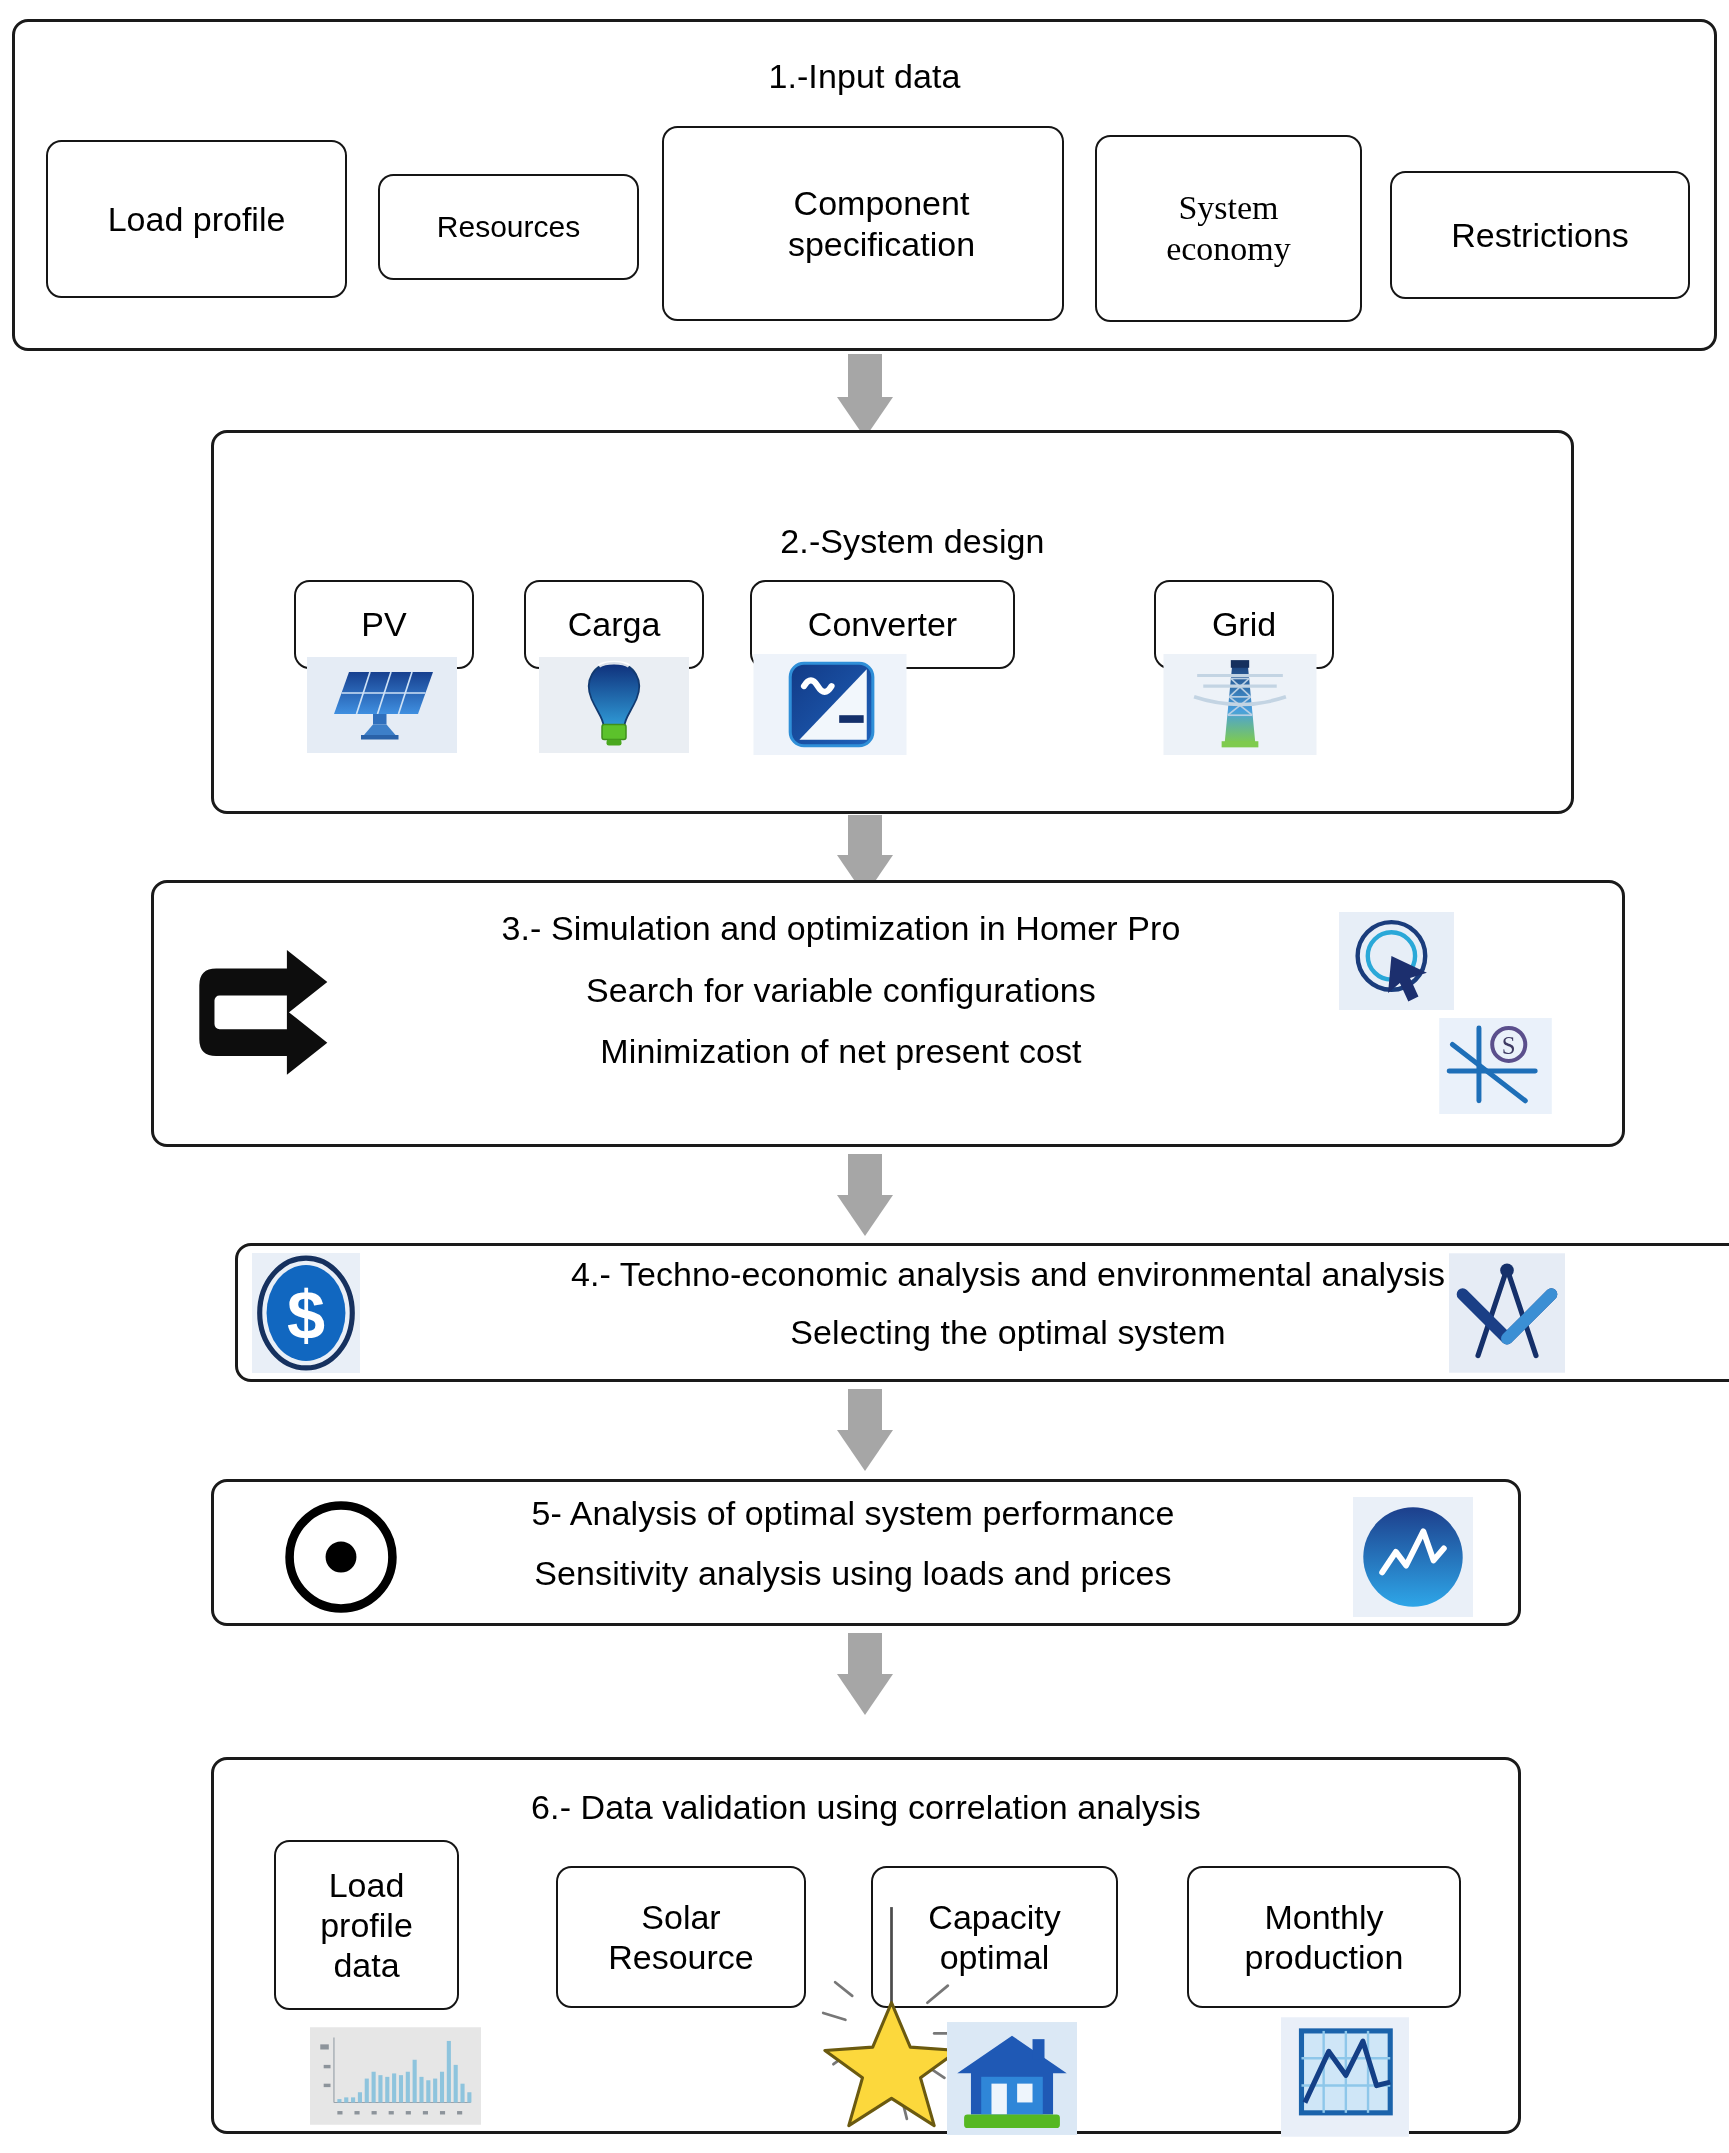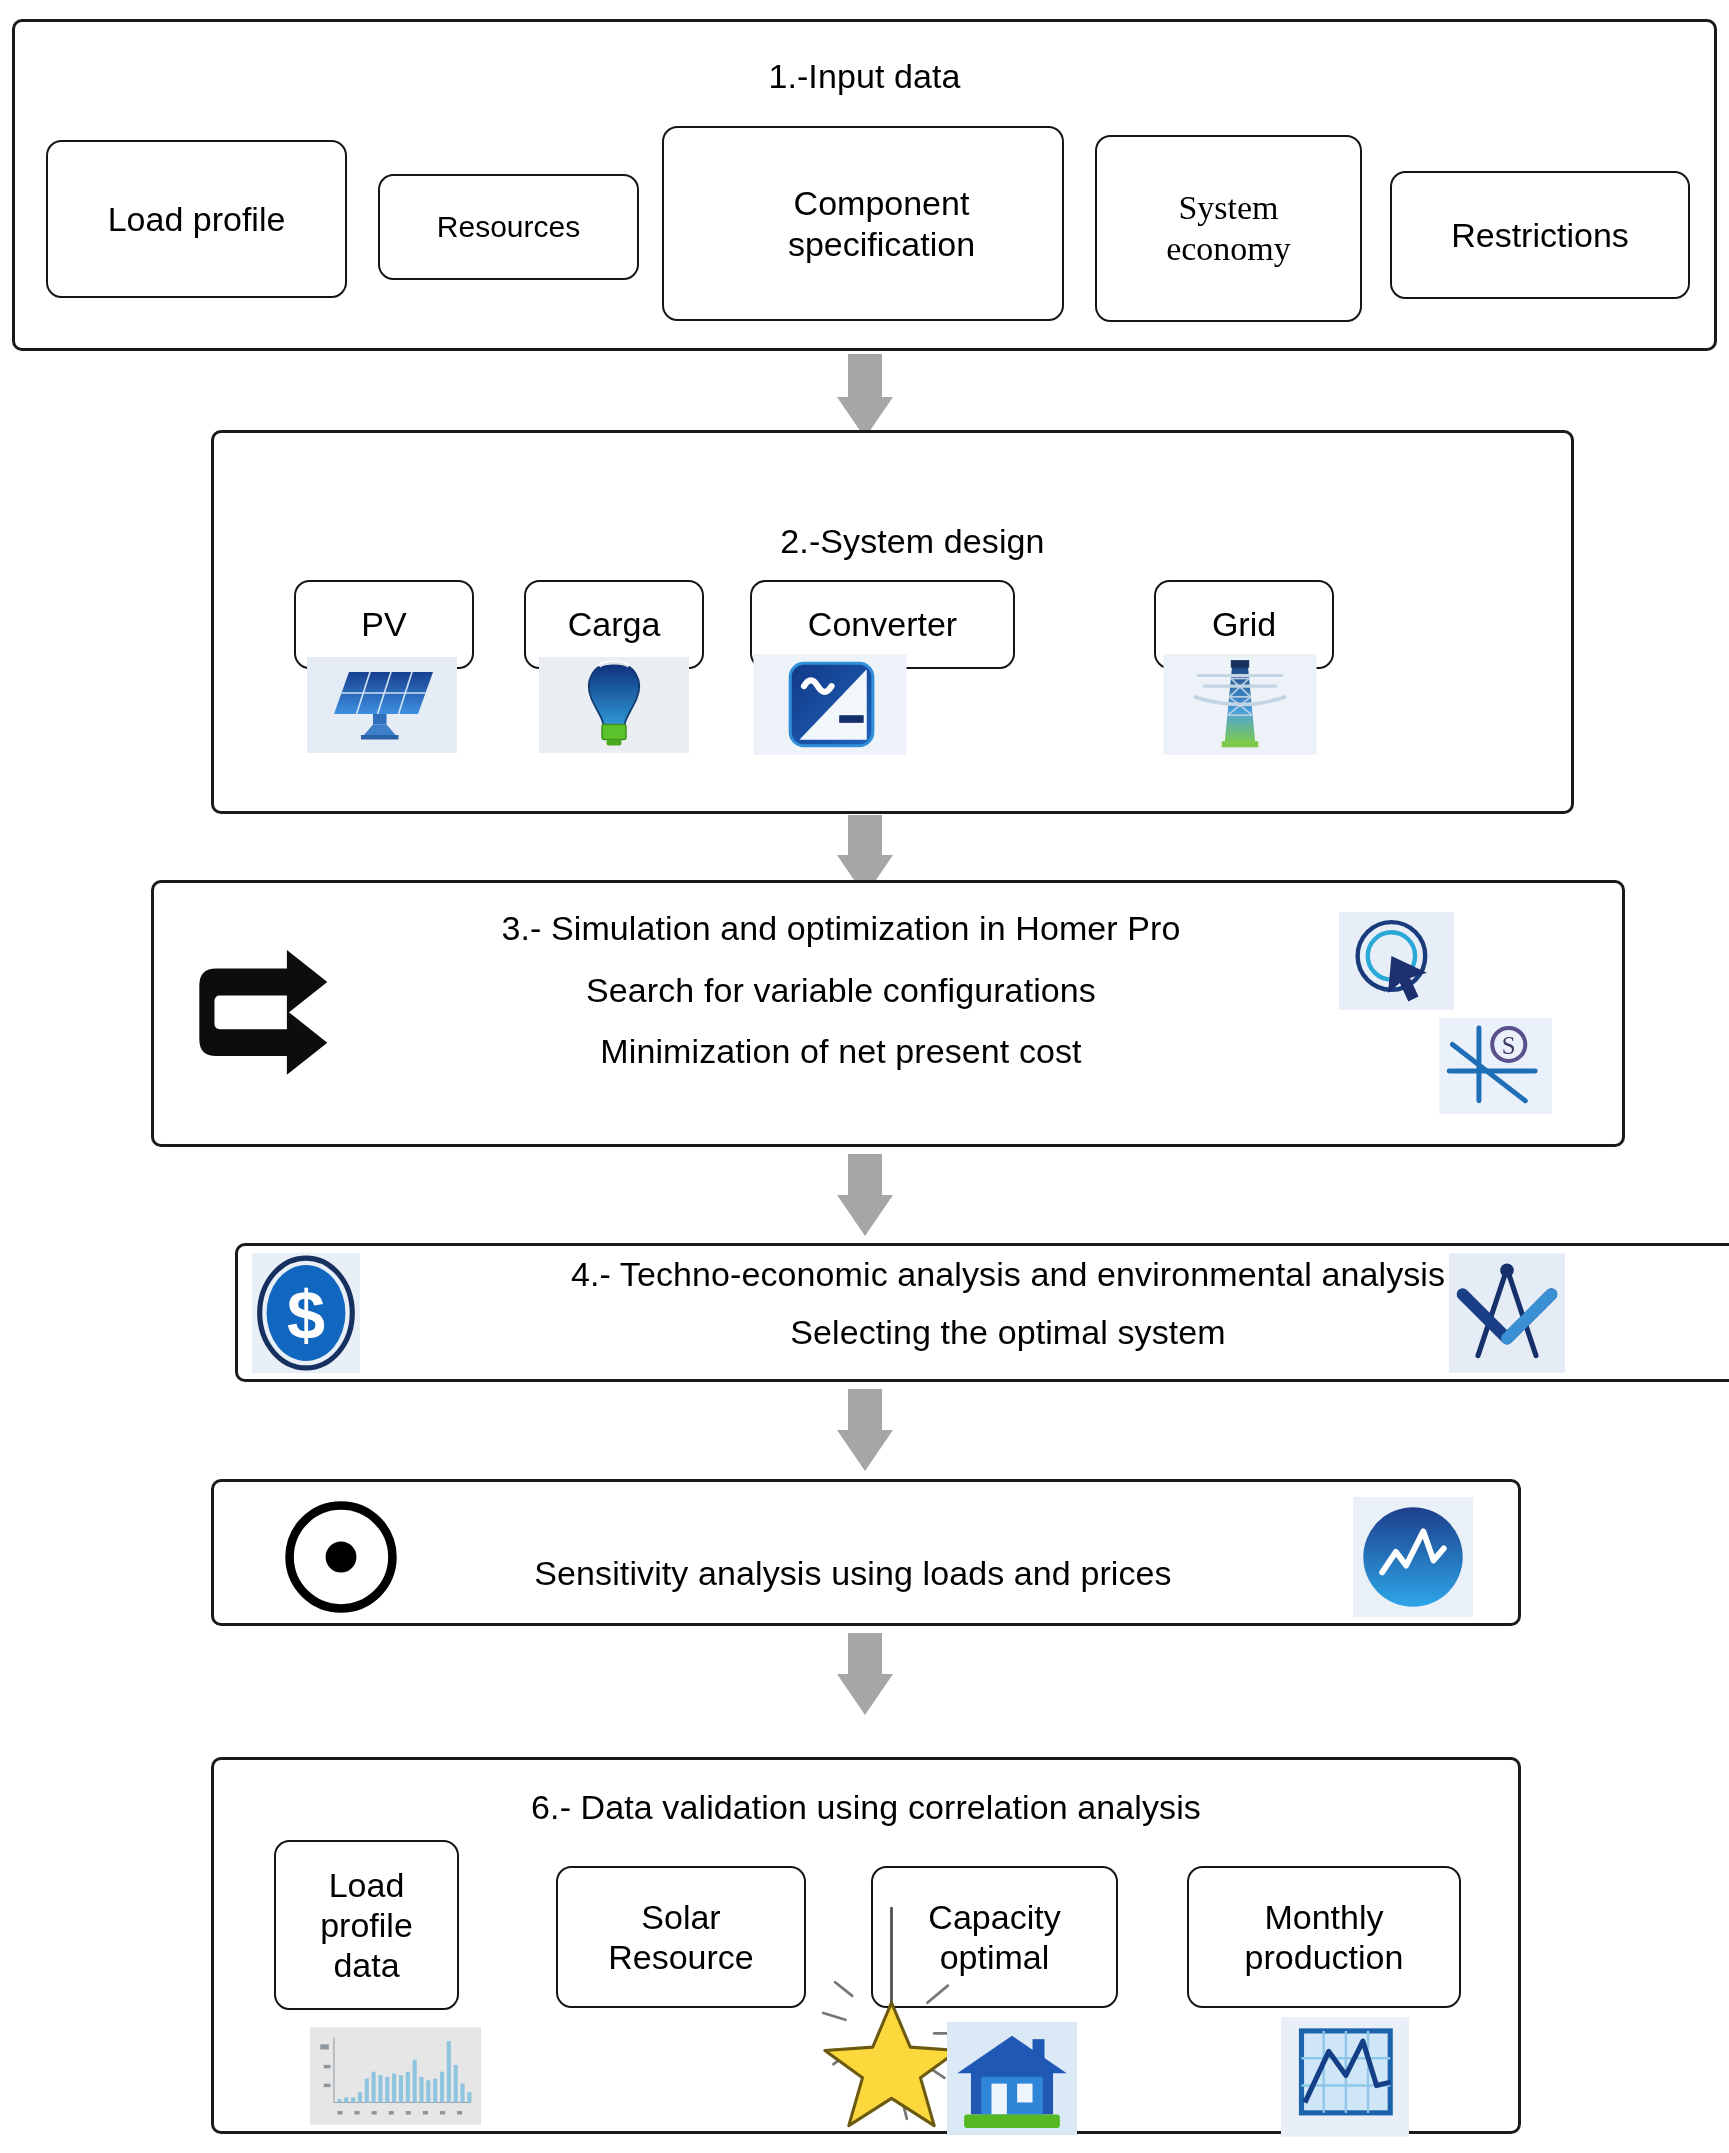--- a/index.html
+++ b/index.html
@@ -8,21 +8,21 @@
     font-family:"Liberation Sans", sans-serif;
     color:#000;
     -webkit-font-smoothing:antialiased;
   }
   .canvas{position:relative;width:1729px;height:2153px;overflow:hidden;}
 
   
   .outer{
     position:absolute;
     border:3.4px solid #1a1a1a;
-    border-radius:10px;
+    border-radius:16px;
     background:#fff;
     box-sizing:border-box;
   }
   .chip{
     position:absolute;
     border:2.6px solid #151515;
     border-radius:15.4px;
     background:#fff;
     box-sizing:border-box;
     display:flex;align-items:center;justify-content:center;
@@ -274,20 +274,21 @@
       </svg>
     </span>
   </div>
 
   <div class="arrow" style="left:836px;top:1389px;height:79px;">
     <div class="shaft"></div>
     <div class="head"></div>
   </div>
 
   <div class="outer" id="b5">
+    <div class="step-title" style="left:128px;right:154px;top:10.3px;">5- Analysis of optimal system performance</div>
     <div class="step-title" style="left:128px;right:154px;top:70px;">Sensitivity analysis using loads and prices</div>
 
     <span class="tile" style="left:67px;top:15.4px;width:120px;height:120px;">
       <svg viewBox="0 0 70 70">
         <circle cx="35" cy="35" r="30" fill="#ffffff" stroke="#000000" stroke-width="5"></circle>
         <circle cx="35" cy="35" r="9" fill="#000000"></circle>
       </svg>
     </span>
 
     <span class="tile" style="left:1139px;top:15.4px;width:120px;height:120px;">

